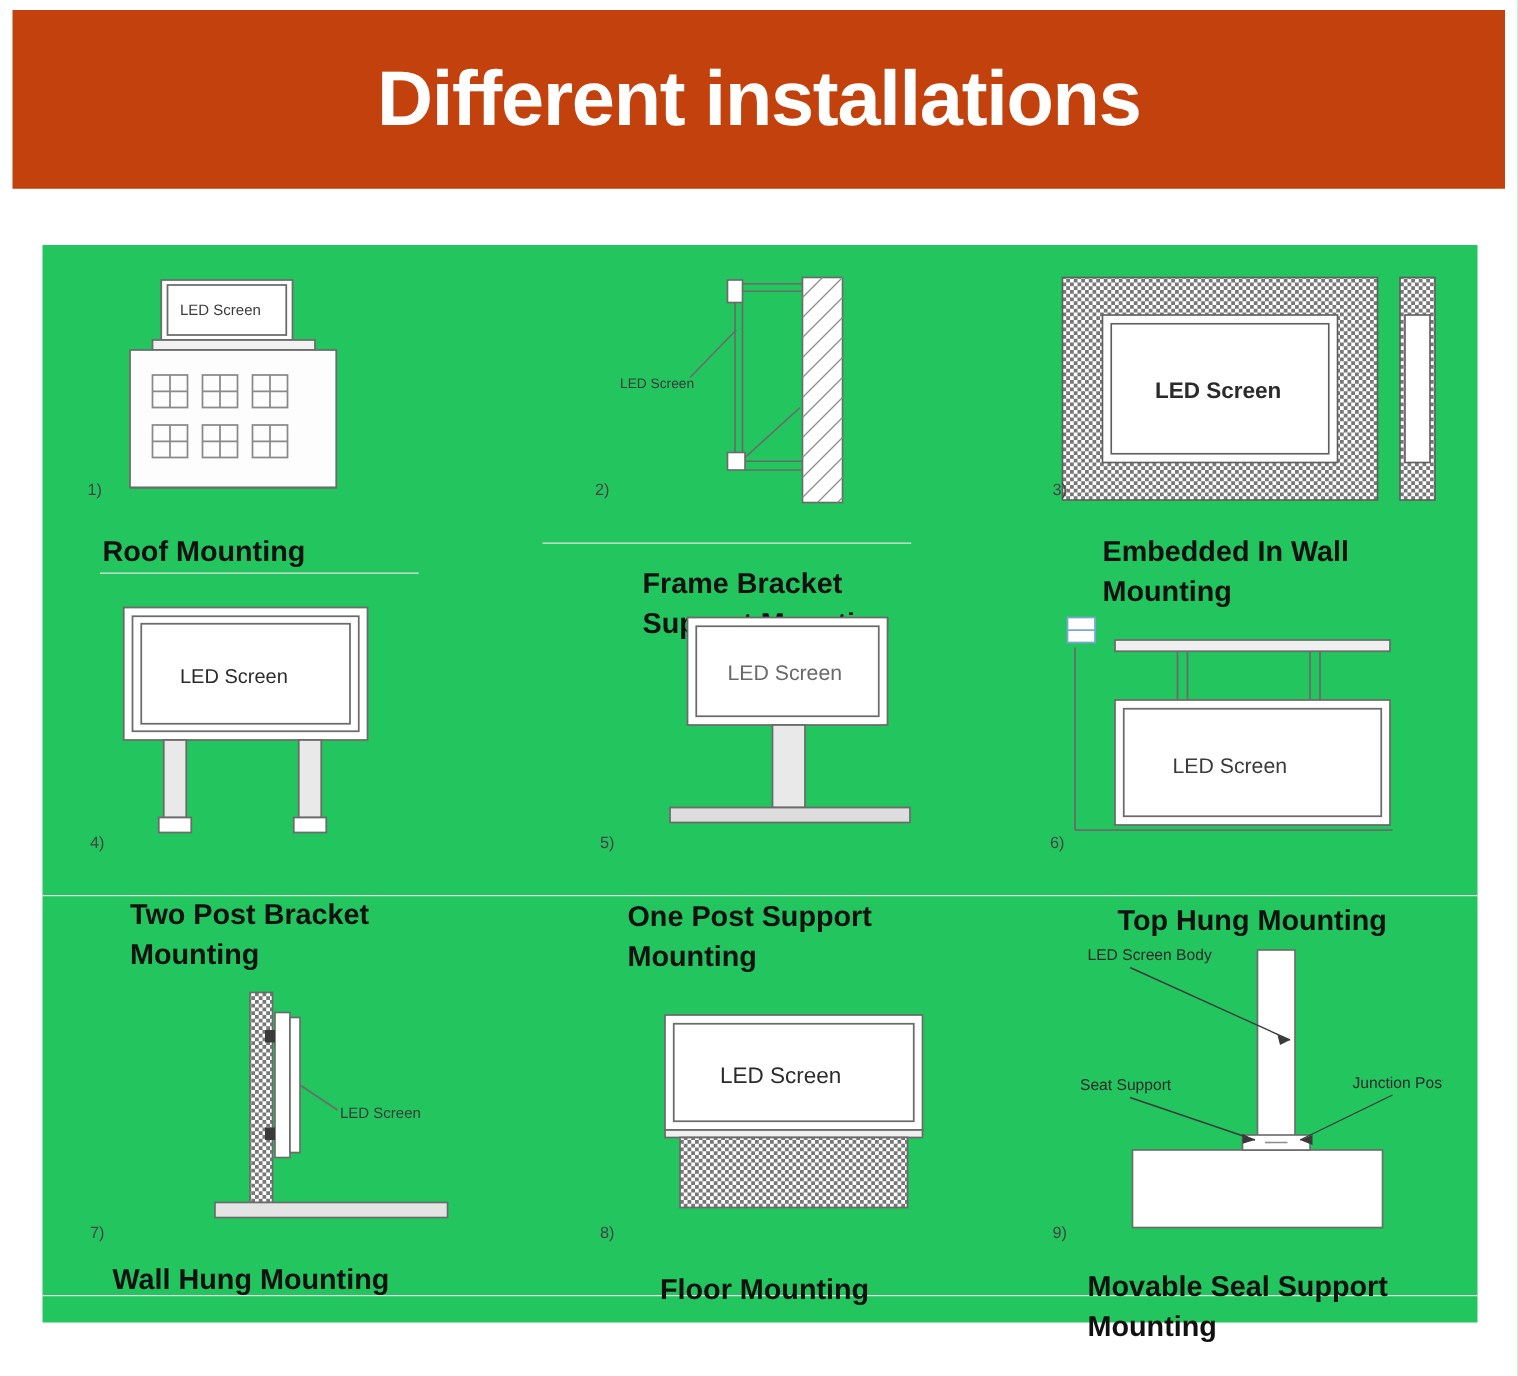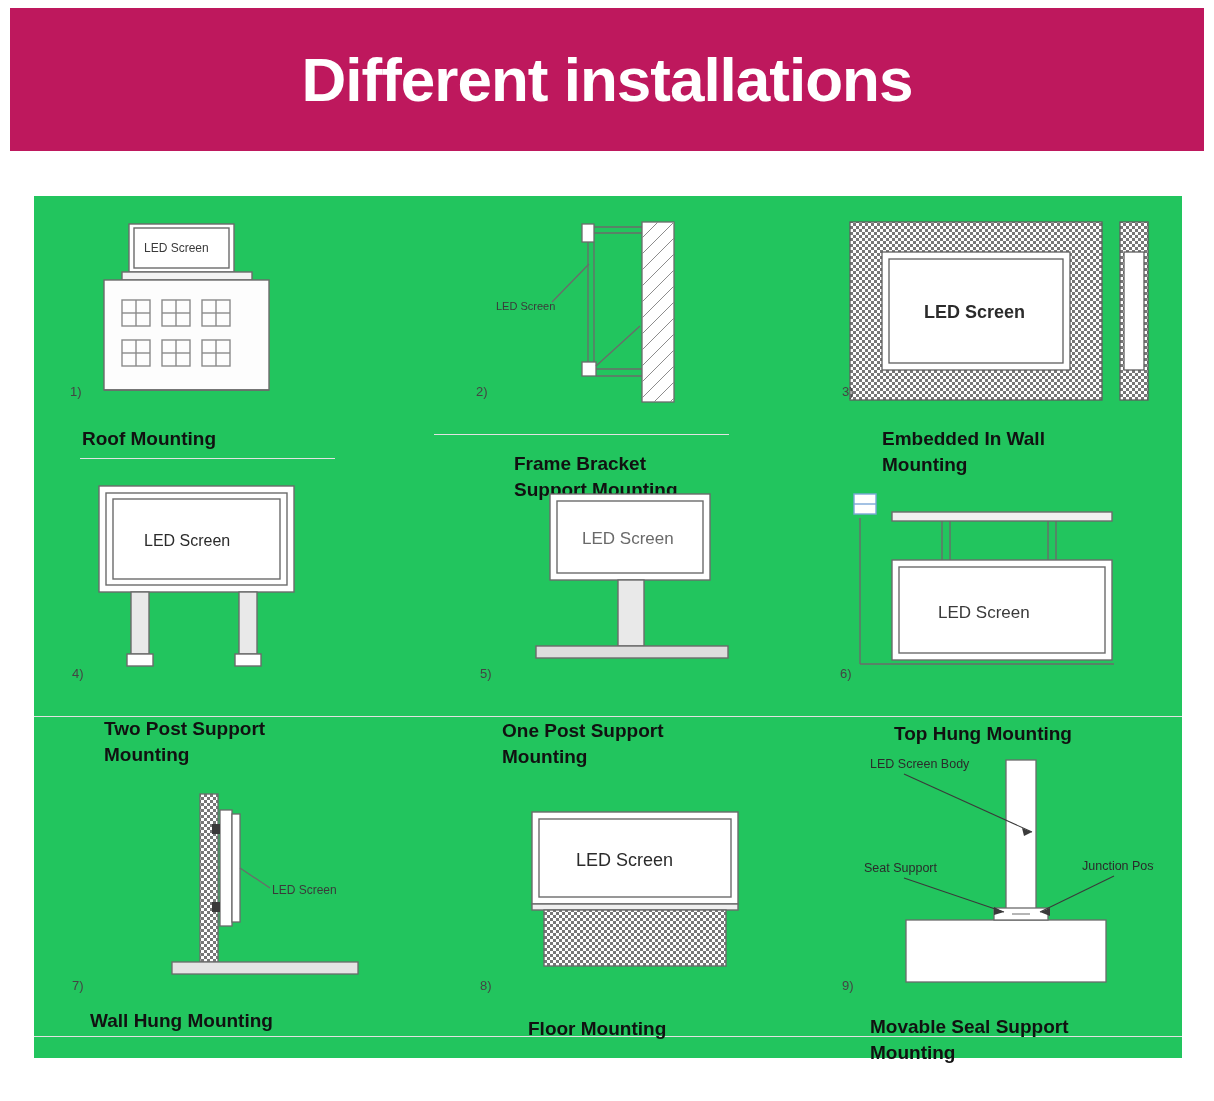--- a/index.html
+++ b/index.html
@@ -13,21 +13,21 @@
     font-family: "Liberation Sans", sans-serif;
     position: relative;
     overflow: hidden;
   }
   .header-bar {
     position: absolute;
     left: 10px;
     top: 8px;
     width: 1194px;
     height: 143px;
-    background: #be185d;
+    background: #c2410c;
     display: flex;
     align-items: center;
     justify-content: center;
   }
   .header-title {
     color: #ffffff;
     font-size: 62px;
     font-weight: bold;
     letter-spacing: -1px;
     line-height: 1;
@@ -48,21 +48,21 @@
     height: 862px;
   }
   .cell {
     position: absolute;
   }
   .fig {
     position: absolute;
   }
   .caption {
     position: absolute;
-    font-size: 19px;
+    font-size: 23px;
     font-weight: bold;
     color: #111111;
     line-height: 1.38;
     white-space: pre-line;
   }
   .num {
     position: absolute;
     font-size: 13px;
     color: #444;
     font-family: "Liberation Sans", sans-serif;
@@ -208,21 +208,21 @@
             <rect x="24" y="21" width="167" height="80" fill="#ffffff"></rect>
             <rect x="42" y="114" width="18" height="62" fill="#e9e9e9"></rect>
             <rect x="150" y="114" width="18" height="62" fill="#e9e9e9"></rect>
             <rect x="38" y="176" width="26" height="12" fill="#ffffff"></rect>
             <rect x="146" y="176" width="26" height="12" fill="#ffffff"></rect>
           </g>
           <text x="55" y="68" font-family="Liberation Sans, sans-serif" font-size="16" fill="#2b2b2b">LED Screen</text>
         </svg>
       </div>
       <div class="num" style="left:38px; top:470px;">4)</div>
-      <div class="caption" style="left:70px; top:520px; width:270px;">Two Post Support
+      <div class="caption" style="left:70px; top:520px; width:270px;">Two Post Bracket
 Mounting</div>
     </div>
 
     <div class="cell">
       <div class="fig" style="left:480px; top:290px;">
         <svg width="240" height="190" viewBox="0 0 240 190">
           <g fill="none" stroke="#6b6b6b" stroke-width="1.4">
             <rect x="36" y="8" width="160" height="86" fill="#ffffff"></rect>
             <rect x="43" y="15" width="146" height="72" fill="#ffffff"></rect>
             <rect x="104" y="94" width="26" height="66" fill="#e9e9e9"></rect>

